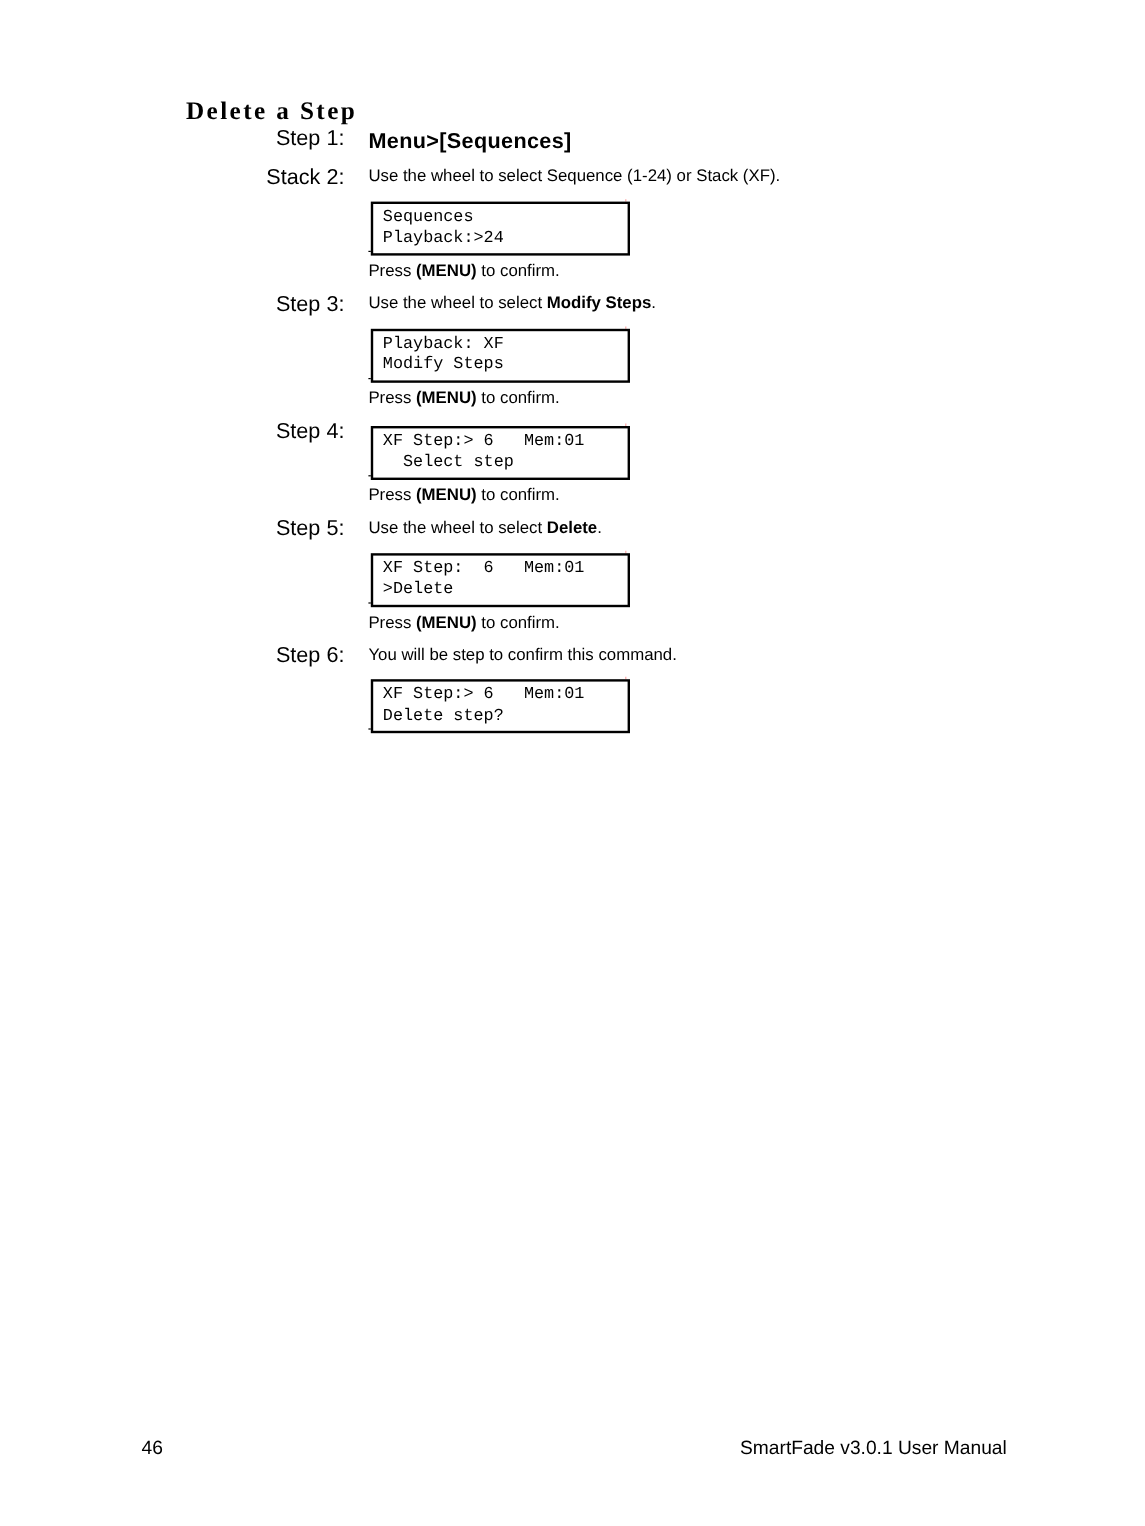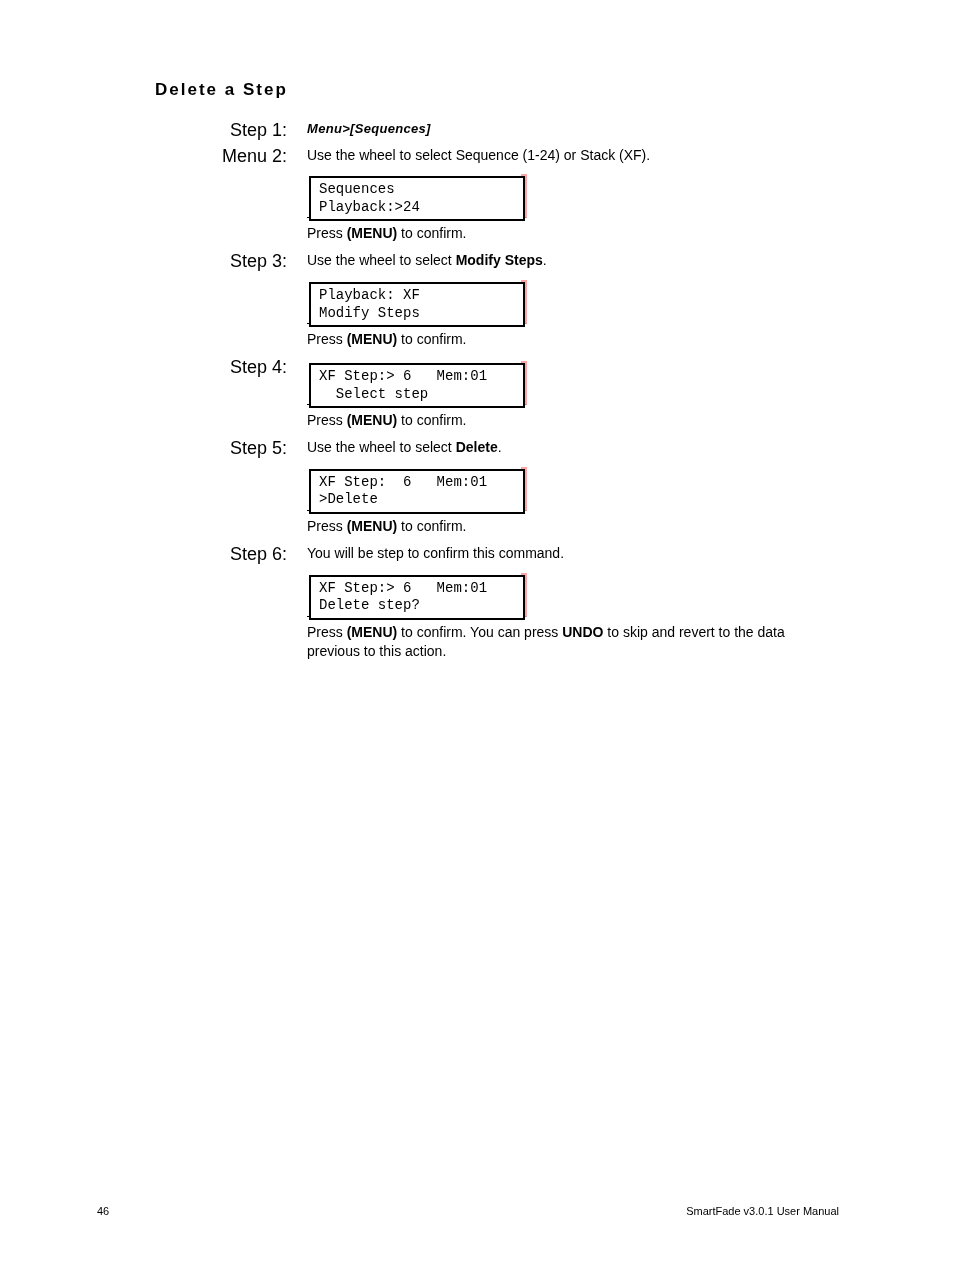--- a/index.html
+++ b/index.html
@@ -8,24 +8,25 @@
     background: #ffffff;
     font-family: Arial, Helvetica, sans-serif;
     color: #000;
     width: 954px;
     height: 1272px;
   }
   .page {
     padding: 80px 115px 0 155px;
   }
   .section-title {
-    font-size: 17px;
+    font-size: 21px;
     font-weight: bold;
     letter-spacing: 2px;
-    margin-bottom: 20px;
+    margin-bottom: 0;
+    font-family: Liberation Serif, serif;
   }
   .step-row {
     display: flex;
     margin-bottom: 2px;
   }
   .step-label {
     width: 132px;
     flex-shrink: 0;
     text-align: right;
     padding-right: 20px;
@@ -36,69 +37,68 @@
     flex: 1;
     font-size: 14px;
   }
   .step-body p {
     margin: 0 0 6px 0;
     line-height: 1.35;
   }
   .menu-path {
     font-family: "Arial Black", Arial, sans-serif;
     font-weight: 900;
-    font-size: 13px;
+    font-size: 18px;
     letter-spacing: 0.3px;
-    font-style: italic;
   }
   .screen-outer {
     border-bottom: 1px solid #000;
-    border-right: 6px solid #fca5a5;
+    border-right: 1px solid #fca5a5;
     display: inline-block;
     margin: 4px 0 6px 0;
   }
   .screen-inner {
     border: 2px solid #000;
     padding: 3px 8px;
     font-family: "Courier New", Courier, monospace;
     font-size: 14px;
     line-height: 1.25;
     white-space: pre;
     min-width: 196px;
     margin: 2px -4px -4px 2px;
     background: #fff;
   }
   .b {
     font-weight: bold;
   }
   .footer {
     position: absolute;
     bottom: 55px;
-    left: 97px;
+    left: 118px;
     right: 115px;
     display: flex;
     justify-content: space-between;
-    font-size: 11px;
+    font-size: 16px;
   }
 </style>
 </head>
 <body>
 
 <div class="page">
   <div class="section-title">Delete a Step</div>
 
   <div class="step-row">
     <div class="step-label">Step 1:</div>
     <div class="step-body">
       <p class="menu-path">Menu&gt;[Sequences]</p>
     </div>
   </div>
 
   <div class="step-row">
-    <div class="step-label">Menu 2:</div>
+    <div class="step-label">Stack 2:</div>
     <div class="step-body">
       <p>Use the wheel to select Sequence (1-24) or Stack (XF).</p>
       <div class="screen-outer">
         <div class="screen-inner">Sequences
 Playback:&gt;24</div>
       </div>
       <p>
         <span>Press </span><span class="b">(MENU)</span><span> to confirm.</span>
       </p>
     </div>
@@ -150,23 +150,20 @@
   </div>
 
   <div class="step-row">
     <div class="step-label">Step 6:</div>
     <div class="step-body">
       <p>You will be step to confirm this command.</p>
       <div class="screen-outer">
         <div class="screen-inner">XF Step:&gt; 6   Mem:01
 Delete step?</div>
       </div>
-      <p>
-        <span>Press </span><span class="b">(MENU)</span><span> to confirm. You can press </span><span class="b">UNDO</span><span> to skip and revert to the data previous to this action.</span>
-      </p>
     </div>
   </div>
 </div>
 
 <div class="footer">
   <span>46</span>
   <span>SmartFade v3.0.1 User Manual</span>
 </div>
 
 </body></html>

